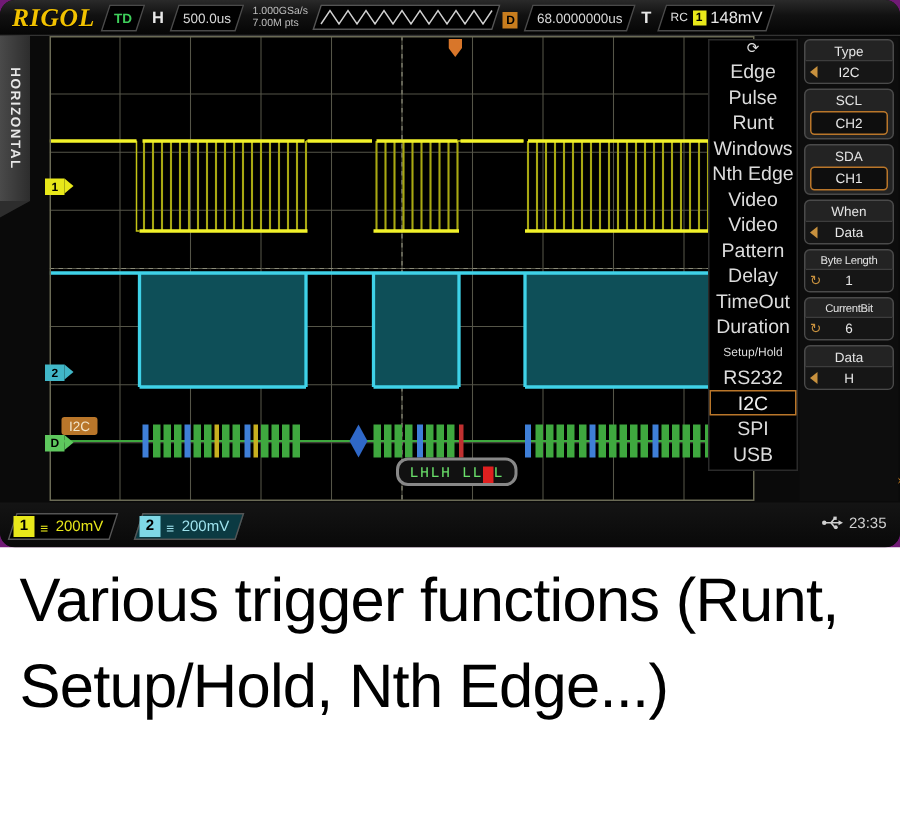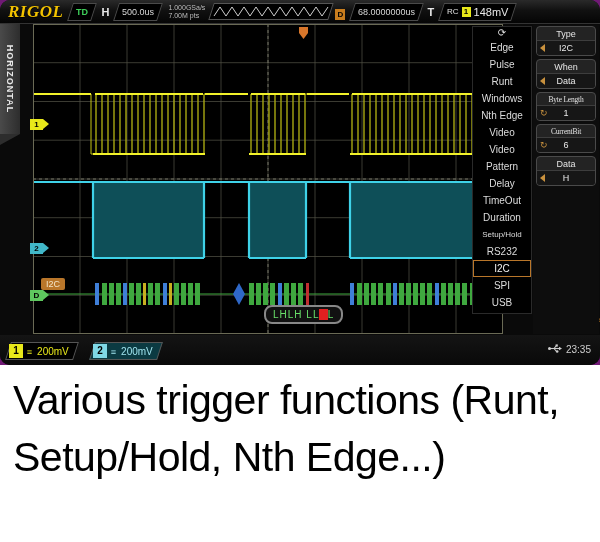--- a/index.html
+++ b/index.html
@@ -75,40 +75,40 @@
   
   #trigT{position:absolute;left:299px;top:25px;width:9px;height:12px;}
   #trigR{position:absolute;right:-1px;top:313px;color:#c87d1e;font-size:11px;}
 
   
   #i2cbadge{position:absolute;left:41px;top:278px;background:#b9762a;color:#f2e4c8;
         font-size:9px;padding:1px 5px;border-radius:2px;}
 
   
   #patt{position:absolute;left:264px;top:305px;height:15px;background:#111;
-        border:2px solid #888;border-radius:8px;display:flex;align-items:center;
-        padding:0 7px;font-family:Liberation Sans, sans-serif;font-size:10px;
+        border:2px solid #888;border-radius:8px;display:flex;align-items:flex-end;
+        padding:0 7px;font-family:Liberation Mono, monospace;font-size:10px;
         color:#6ae06a;letter-spacing:1px;}
   #patt .hl{background:#e02020;color:#e02020;}
 
   
   #menu{position:absolute;left:472px;top:26px;width:58px;background:#000;
         border:1px solid #2a2a2a;padding-bottom:2px;z-index:6;}
   #menuicon{height:12px;text-align:center;color:#ddd;font-size:10px;line-height:12px;}
-  .mi{height:17px;line-height:17px;text-align:center;font-size:10px;color:#dcdcdc;}
+  .mi{height:17px;line-height:17px;text-align:center;font-size:13px;color:#dcdcdc;}
   .mi.small{font-size:8px;}
   .mi.sel{border:1px solid #b9762a;height:15px;line-height:15px;color:#f0f0f0;}
 
   
   #panel{position:absolute;left:533px;top:25px;width:66px;height:309px;
          background:#0d0d0d;}
   .pbox{margin:1px 3px 3px 3px;background:#232323;border:1px solid #4a4a4a;
         border-radius:4px;}
   .ptitle{text-align:center;font-size:9px;color:#e3e3e3;padding:2px 0 1px;}
-  .ptitle.tight{font-size:7.5px;letter-spacing:-.2px;font-family:Liberation Serif, serif;}
+  .ptitle.tight{font-size:7.5px;letter-spacing:-.2px;}
   .pval{position:relative;text-align:center;font-size:9px;color:#e8e8e8;
         background:#161616;border-top:1px solid #3d3d3d;padding:2px 0;
         border-radius:0 0 3px 3px;}
   .pval.boxed{border:1px solid #b9762a;border-radius:3px;margin:1px 3px 2px;
         background:#0e0e0e;}
   .arrow{position:absolute;left:3px;top:50%;transform:translateY(-50%);
         width:0;height:0;border-right:5px solid #c8913e;
         border-top:4px solid transparent;border-bottom:4px solid transparent;}
   .knob{position:absolute;left:3px;top:2px;color:#c8913e;font-size:9px;}
 
@@ -424,21 +424,29 @@
   <div id="panel">
 
     <div class="pbox">
       <div class="ptitle">Type</div>
       <div class="pval">
         <span class="arrow"></span>
         <span>I2C</span>
       </div>
     </div>
 
-
+    <div class="pbox">
+      <div class="ptitle">SCL</div>
+      <div class="pval boxed">CH2</div>
+    </div>
+
+    <div class="pbox">
+      <div class="ptitle">SDA</div>
+      <div class="pval boxed">CH1</div>
+    </div>
 
     <div class="pbox">
       <div class="ptitle">When</div>
       <div class="pval">
         <span class="arrow"></span>
         <span>Data</span>
       </div>
     </div>
 
     <div class="pbox">

